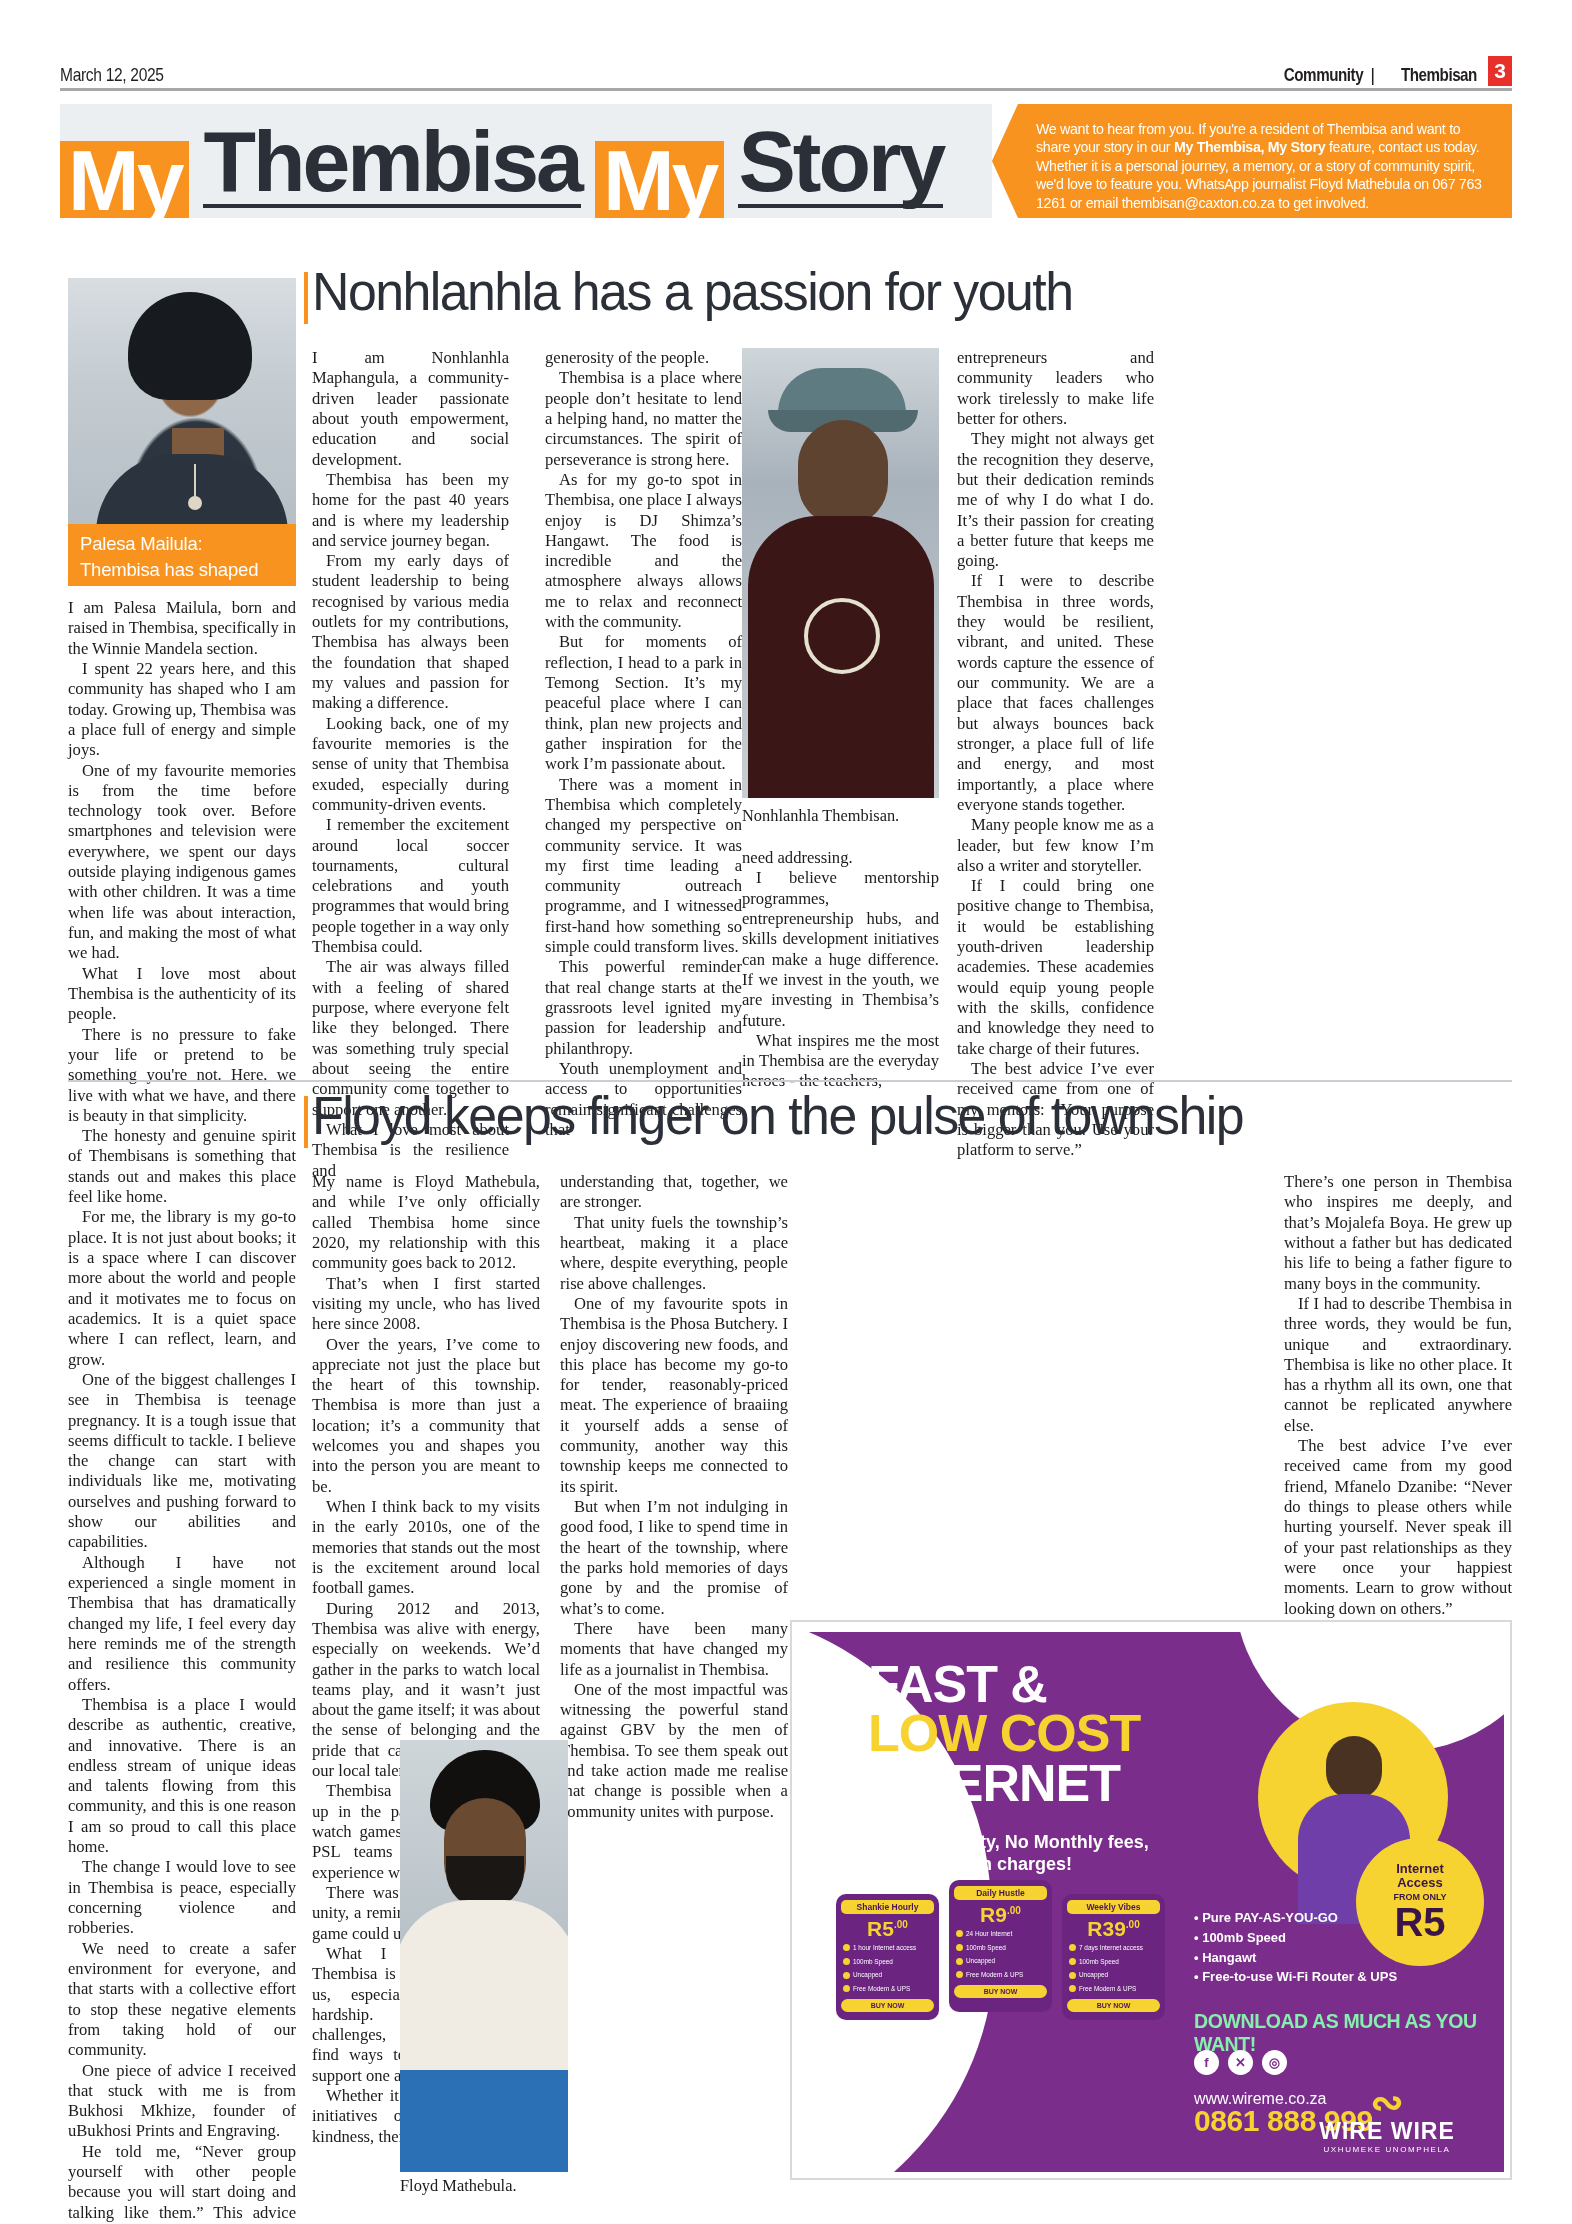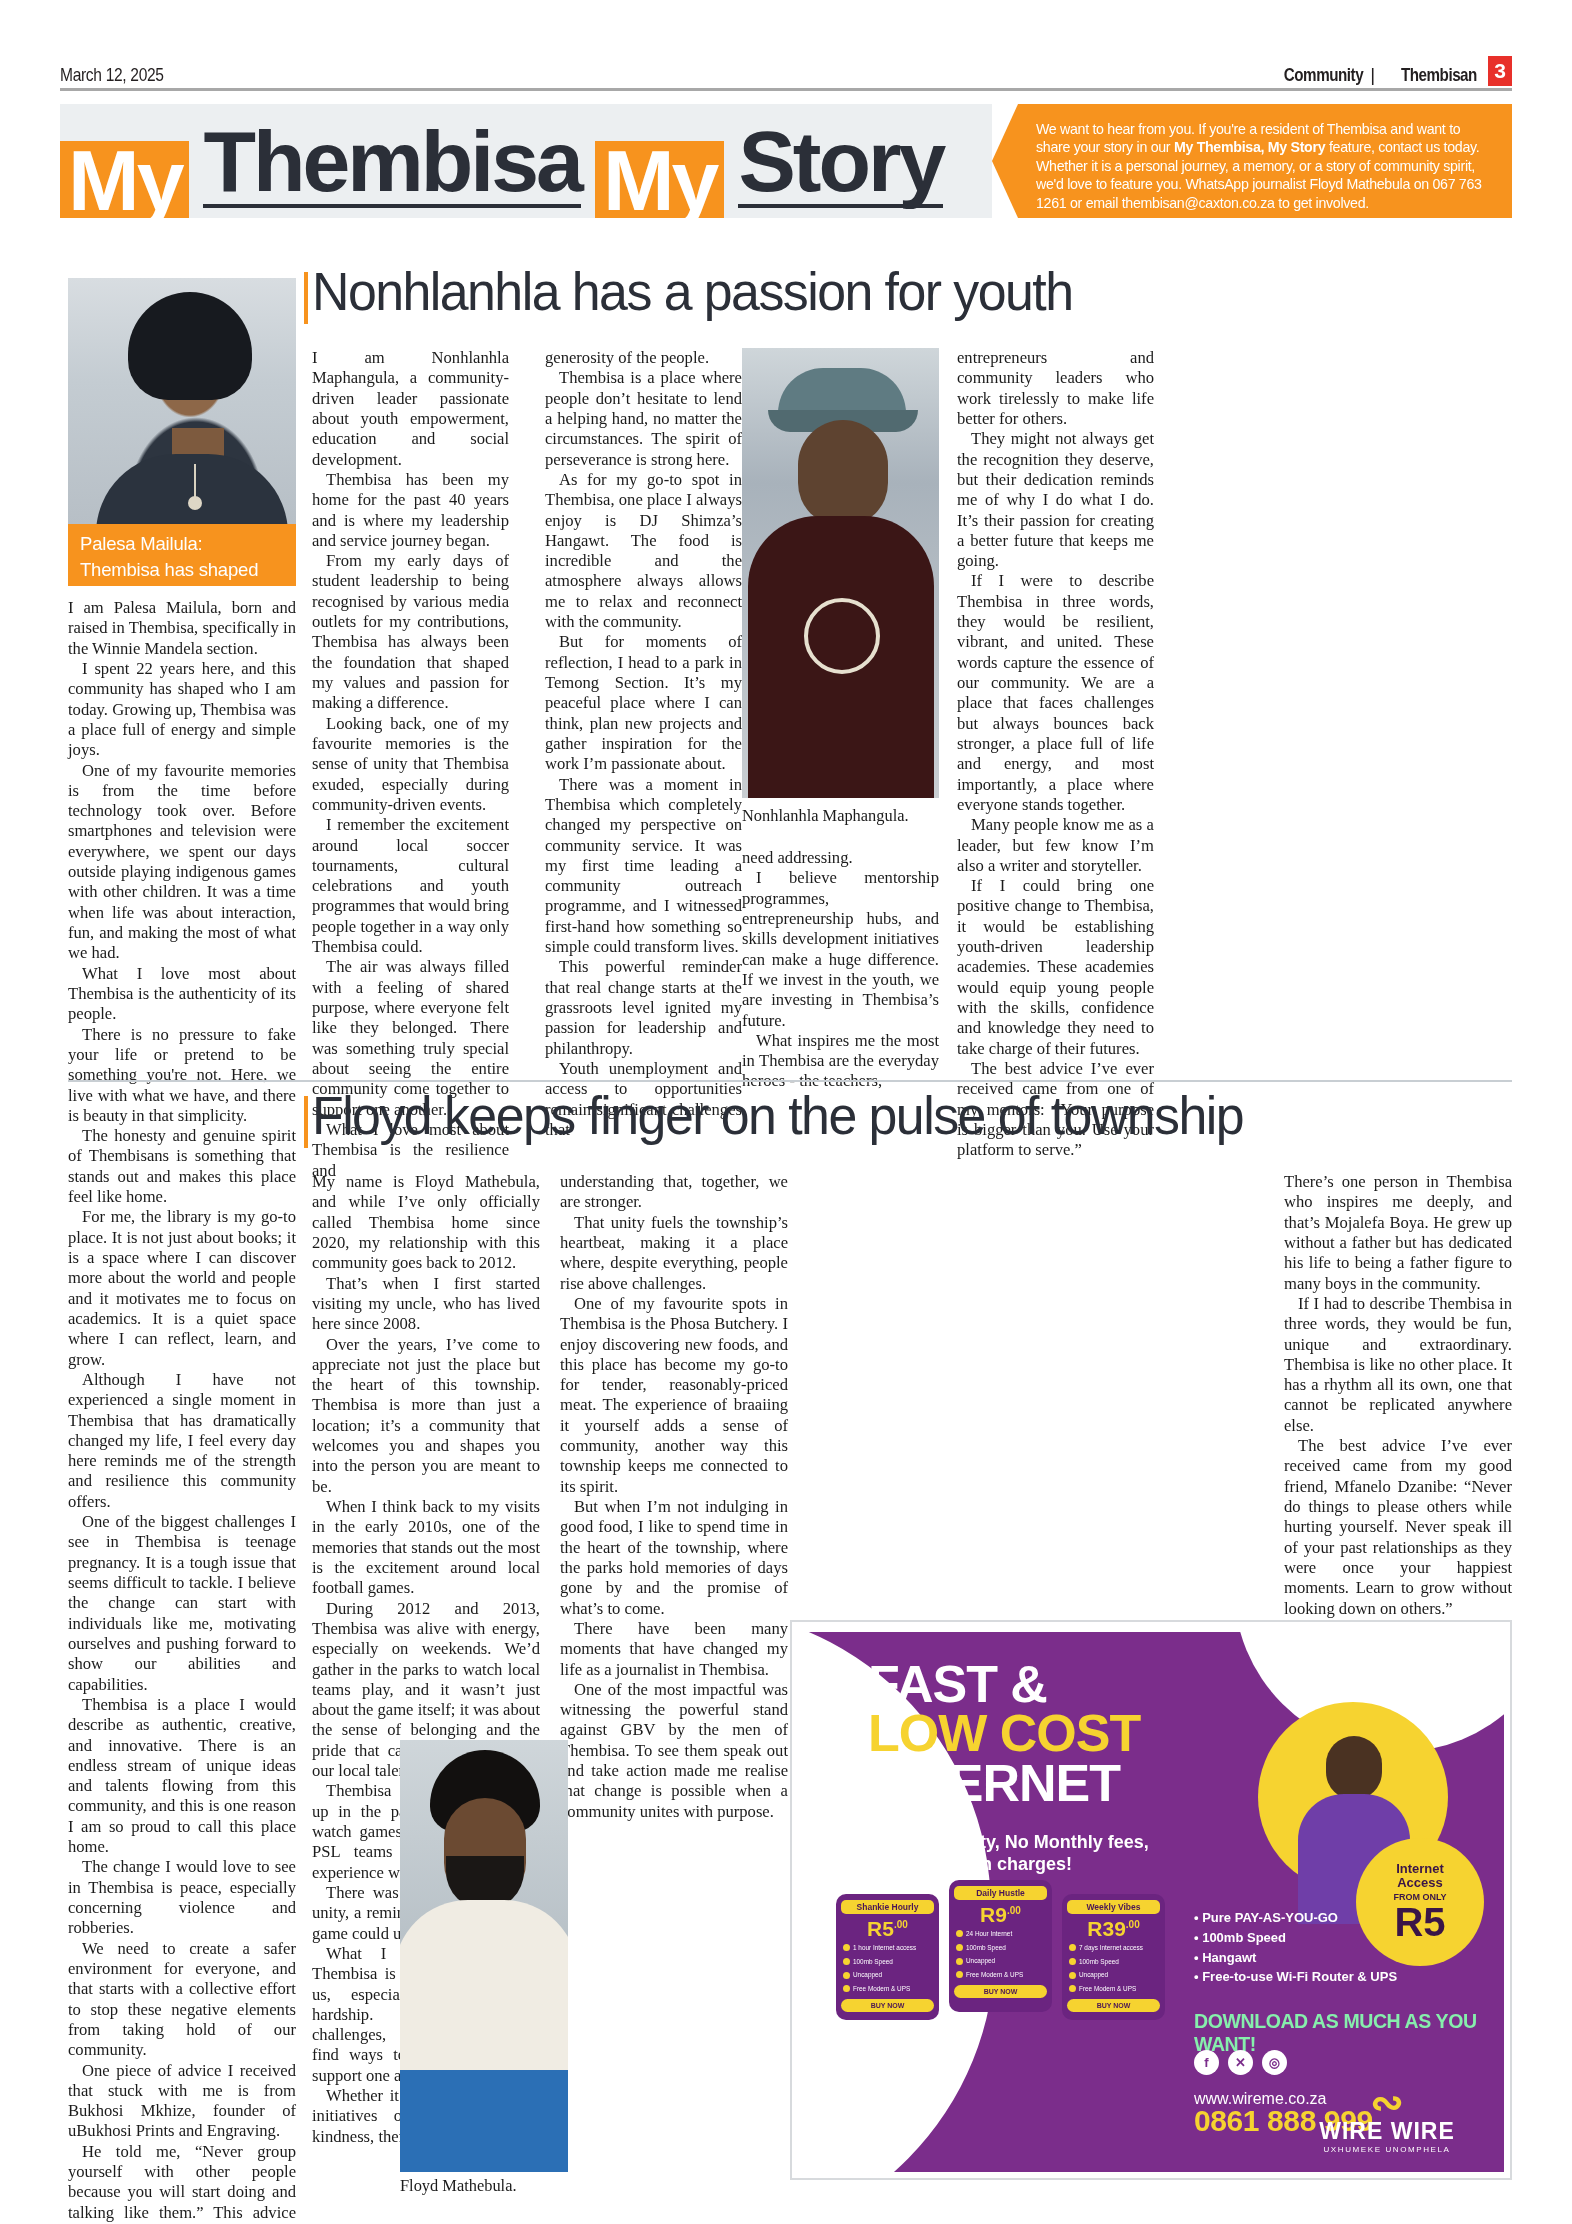--- a/index.html
+++ b/index.html
@@ -397,22 +397,22 @@
     <div>Thembisa has shaped me</div>
   </div>
   <div class="col col-left-text bodytext" id="sidebar-body">
       <p>I am Palesa Mailula, born and raised in Thembisa, specifically in the Winnie Mandela section.</p>
       <p>I spent 22 years here, and this community has shaped who I am today. Growing up, Thembisa was a place full of energy and simple joys.</p>
       <p>One of my favourite memories is from the time before technology took over. Before smartphones and television were everywhere, we spent our days outside playing indigenous games with other children. It was a time when life was about interaction, fun, and making the most of what we had.</p>
       <p>What I love most about Thembisa is the authenticity of its people.</p>
       <p>There is no pressure to fake your life or pretend to be something you're not. Here, we live with what we have, and there is beauty in that simplicity.</p>
       <p>The honesty and genuine spirit of Thembisans is something that stands out and makes this place feel like home.</p>
       <p>For me, the library is my go-to place. It is not just about books; it is a space where I can discover more about the world and people and it motivates me to focus on academics. It is a quiet space where I can reflect, learn, and grow.</p>
+      <p>One of the biggest challenges I see in Thembisa is teenage pregnancy. It is a tough issue that seems difficult to tackle. I believe the change can start with individuals like me, motivating ourselves and pushing forward to show our abilities and capabilities.</p>
       <p>Although I have not experienced a single moment in Thembisa that has dramatically changed my life, I feel every day here reminds me of the strength and resilience this community offers.</p>
-      <p>One of the biggest challenges I see in Thembisa is teenage pregnancy. It is a tough issue that seems difficult to tackle. I believe the change can start with individuals like me, motivating ourselves and pushing forward to show our abilities and capabilities.</p>
       <p>Thembisa is a place I would describe as authentic, creative, and innovative. There is an endless stream of unique ideas and talents flowing from this community, and this is one reason I am so proud to call this place home.</p>
       <p>The change I would love to see in Thembisa is peace, especially concerning violence and robberies.</p>
       <p>We need to create a safer environment for everyone, and that starts with a collective effort to stop these negative elements from taking hold of our community.</p>
       <p>One piece of advice I received that stuck with me is from Bukhosi Mkhize, founder of uBukhosi Prints and Engraving.</p>
       <p>He told me, “Never group yourself with other people because you will start doing and talking like them.” This advice has helped me stay true to myself and avoid being influenced by others in a way that does not align with my values.</p>
     </div>
 
   <div class="story1-rule"></div>
   <h1 class="headline story1-headline">Nonhlanhla has a passion for youth</h1>
 
@@ -435,21 +435,21 @@
       <p>Youth unemployment and access to opportunities remain significant challenges that</p>
     </div>
 
   <div class="photo-nonhlanhla">
     <div class="cap"></div>
     <div class="capbrim"></div>
     <div class="face"></div>
     <div class="body"></div>
     <div class="logo"></div>
   </div>
-  <div class="photo-caption cap-nonhlanhla">Nonhlanhla Maphangula.</div>
+  <div class="photo-caption cap-nonhlanhla">Nonhlanhla Thembisan.</div>
   <div class="col s1c3 bodytext" id="s1c3">
       <p>need addressing.</p>
       <p>I believe mentorship programmes, entrepreneurship hubs, and skills development initiatives can make a huge difference. If we invest in the youth, we are investing in Thembisa’s future.</p>
       <p>What inspires me the most in Thembisa are the everyday heroes - the teachers,</p>
     </div>
   <div class="col s1c4 bodytext" id="s1c4" style="left:957px; top:348px; width:197px;">
       <p>entrepreneurs and community leaders who work tirelessly to make life better for others.</p>
       <p>They might not always get the recognition they deserve, but their dedication reminds me of why I do what I do. It’s their passion for creating a better future that keeps me going.</p>
       <p>If I were to describe Thembisa in three words, they would be resilient, vibrant, and united. These words capture the essence of our community. We are a place that faces challenges but always bounces back stronger, a place full of life and energy, and most importantly, a place where everyone stands together.</p>
       <p>Many people know me as a leader, but few know I’m also a writer and storyteller.</p>

